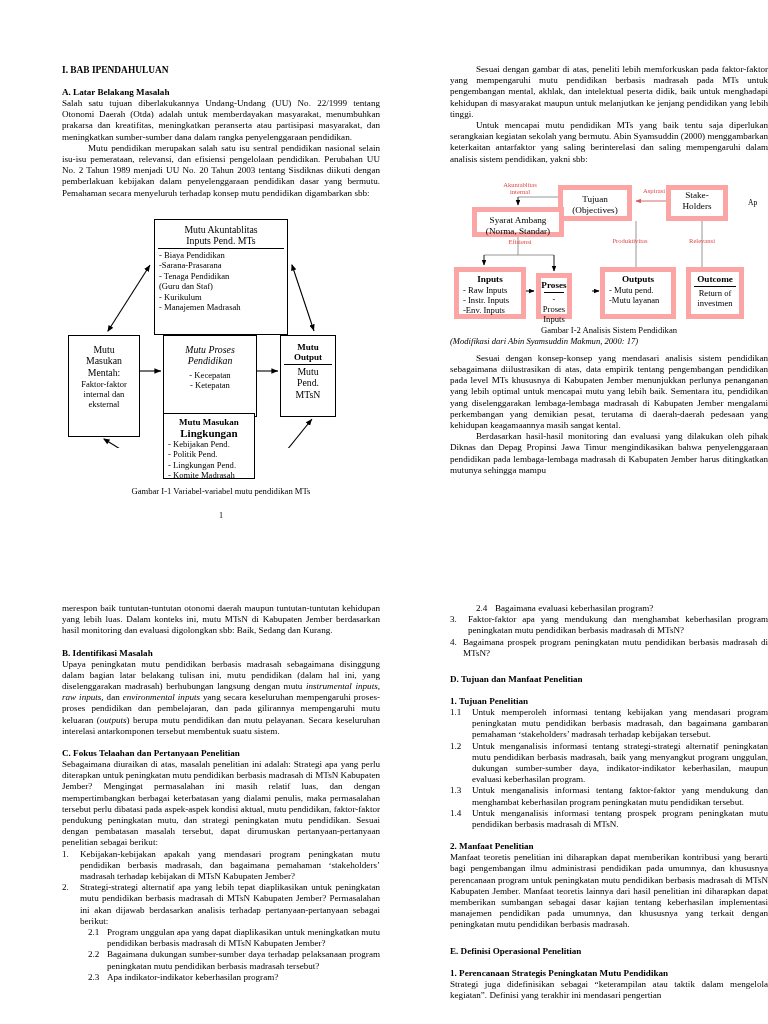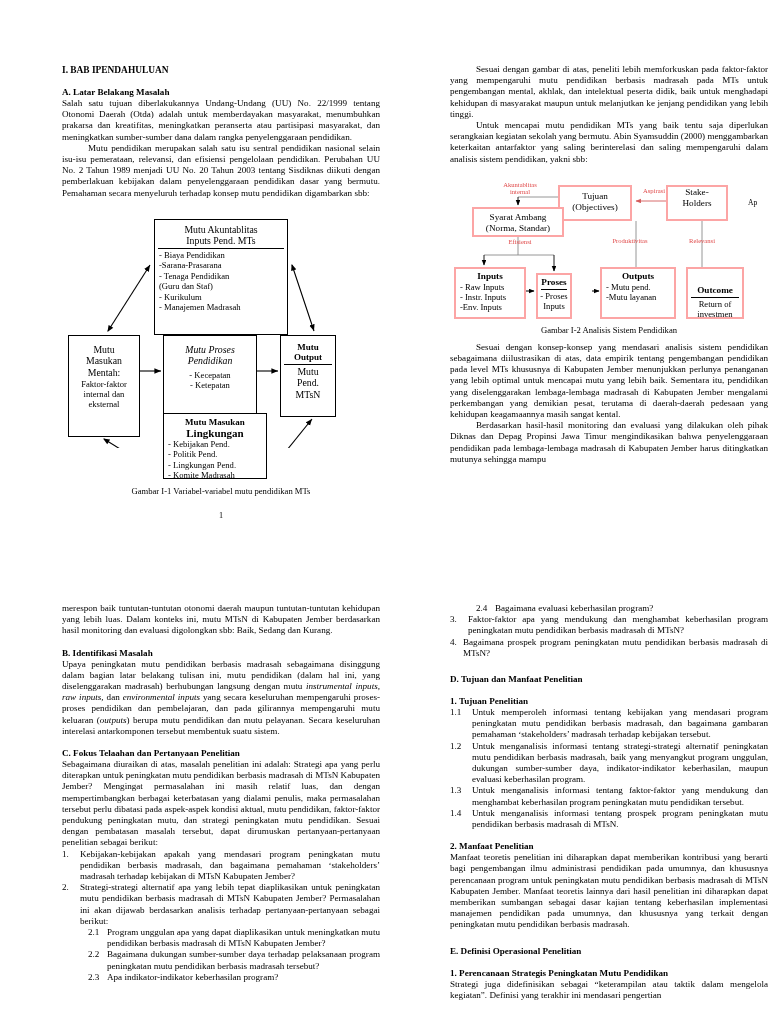--- a/index.html
+++ b/index.html
@@ -44,37 +44,37 @@
   .bx{position:absolute;border:1px solid #000;box-sizing:border-box;
       font-size:8.6px;line-height:10.4px;text-align:center;background:#fff;}
   .bx .hd{font-size:9.8px;line-height:11.6px;}
   .bx .lst{text-align:left;padding-left:4px;}
   .hr{border-top:1px solid #000;margin:1px 3px 1px 3px;height:0;}
 
   #d1-instr{left:92px;top:16px;width:134px;height:116px;padding-top:4px;}
   #d1-mentah{left:6px;top:132px;width:72px;height:102px;padding-top:8px;}
   #d1-proses{left:101px;top:132px;width:94px;height:82px;padding-top:8px;}
   #d1-output{left:218px;top:132px;width:56px;height:82px;padding-top:6px;}
-  #d1-ling{left:101px;top:210px;width:104px;height:66px;padding-top:3px;}
+  #d1-ling{left:101px;top:210px;width:92px;height:66px;padding-top:3px;}
   .cap{font-size:8.6px;text-align:center;line-height:11px;}
 
   
   .dia2{position:relative;width:318px;height:150px;margin-top:6px;}
-  .bx2{position:absolute;border:2px solid #fca5a5;box-sizing:border-box;
+  .bx2{position:absolute;border:5px solid #fca5a5;box-sizing:border-box;
        font-size:8.6px;line-height:10.3px;text-align:center;background:#fff;}
   .bx2 .hd2{font-size:9.2px;line-height:11px;font-weight:bold;}
   .bx2 .hdn{font-size:9.2px;line-height:11px;}
   .bx2 .lst{text-align:left;padding-left:4px;font-size:8.6px;line-height:10.3px;}
   #d2-tujuan{left:108px;top:14px;width:74px;height:36px;padding-top:4px;}
   #d2-stake{left:216px;top:14px;width:62px;height:36px;}
   #d2-syarat{left:22px;top:36px;width:92px;height:30px;padding-top:3px;}
   #d2-inputs{left:4px;top:96px;width:72px;height:52px;padding-top:2px;}
   #d2-proses{left:86px;top:102px;width:36px;height:46px;padding-top:2px;}
   #d2-outputs{left:150px;top:96px;width:76px;height:52px;padding-top:2px;}
-  #d2-outcome{left:236px;top:96px;width:58px;height:52px;padding-top:16px;}
+  #d2-outcome{left:236px;top:96px;width:58px;height:52px;padding-top:2px;}
   .rlbl{position:absolute;color:#e04a4a;font-size:6.6px;line-height:7.6px;text-align:center;}
   .stray{position:absolute;font-size:7.6px;}
 </style>
 </head>
 <body>
 
 <div class="page">
 
   <div class="col col-left" style="top:64px;">
     <h1>I. BAB IPENDAHULUAN</h1>
@@ -240,20 +240,21 @@
         <div>internal</div>
       </div>
       <div class="rlbl" style="left:186px;top:16px;width:36px;">Aspirasi</div>
       <div class="rlbl" style="left:50px;top:67px;width:40px;">Efisiensi</div>
       <div class="rlbl" style="left:152px;top:66px;width:56px;">Produktivitas</div>
       <div class="rlbl" style="left:230px;top:66px;width:44px;">Relevansi</div>
     </div>
 
     <div class="sp4"></div>
     <div class="cap">Gambar I-2  Analisis Sistem Pendidikan</div>
+    <div class="cap" style="font-style:italic;text-align:left;">(Modifikasi dari Abin Syamsuddin Makmun, 2000: 17)</div>
     <div class="sp6"></div>
     <p class="ind">Sesuai dengan konsep-konsep yang mendasari analisis sistem pendidikan sebagaimana diilustrasikan di atas, data empirik tentang pengembangan pendidikan pada level MTs khususnya di Kabupaten Jember menunjukkan perlunya penanganan yang lebih optimal untuk mencapai mutu yang lebih baik. Sementara itu, pendidikan yang diselenggarakan lembaga-lembaga madrasah di Kabupaten Jember mengalami perkembangan yang demikian pesat, terutama di daerah-daerah pedesaan yang kehidupan keagamaannya masih sangat kental.</p>
     <p class="ind">Berdasarkan hasil-hasil monitoring dan evaluasi yang dilakukan oleh pihak Diknas dan Depag Propinsi Jawa Timur mengindikasikan bahwa penyelenggaraan pendidikan pada lembaga-lembaga madrasah di Kabupaten Jember harus ditingkatkan mutunya sehingga mampu</p>
   </div>
 
   <div class="stray" style="left:748px;top:198px;">Ap</div>
 </div>
 
 <div class="page">
 

